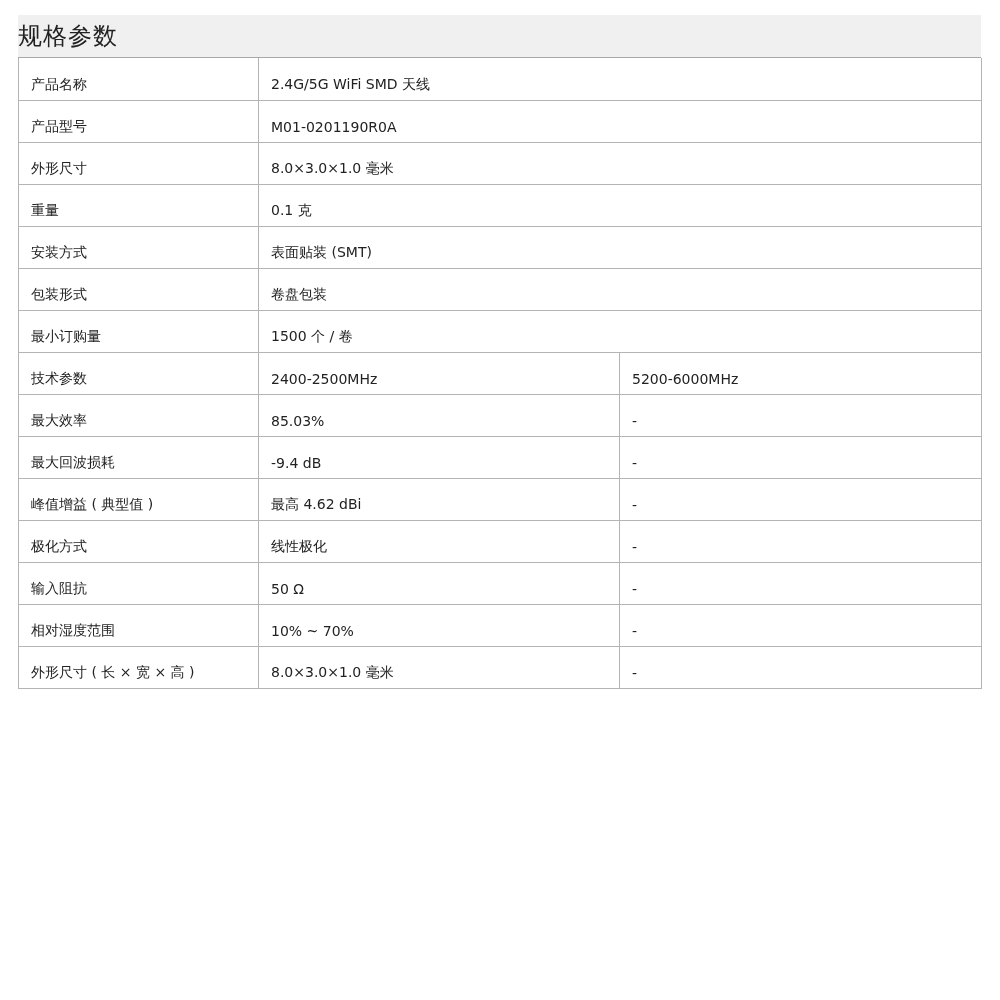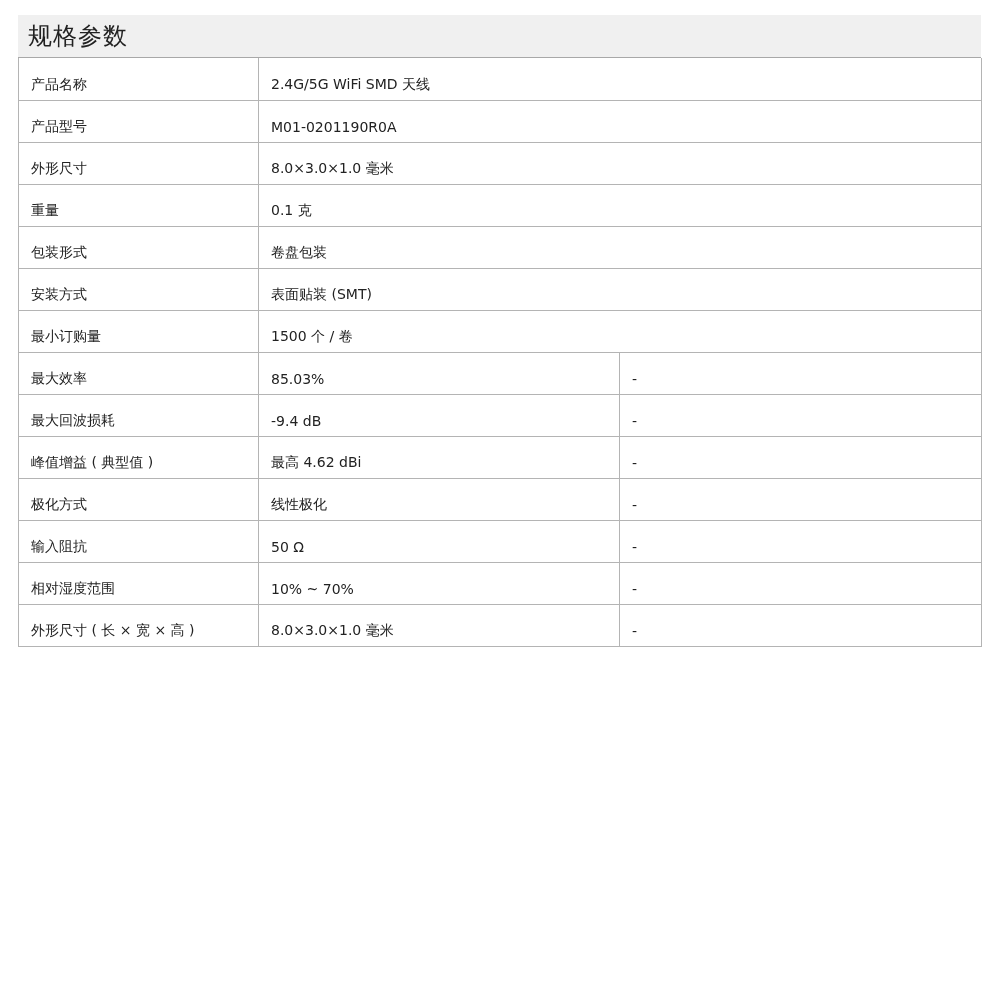--- a/index.html
+++ b/index.html
@@ -1,20 +1,20 @@
 <!DOCTYPE html>
 <html><head>
 <meta charset="utf-8">
 <style>
   html, body { margin: 0; padding: 0; background: #ffffff; }
   body { width: 1000px; height: 1000px; position: relative; overflow: hidden;
          font-family: "DejaVu Sans", "Liberation Sans", sans-serif; color: #1a1a1a; }
   .sheet { position: absolute; left: 18px; top: 15px; width: 963px; }
   .title-bar { height: 43px; background: #f0f0f0; border-bottom: 1px solid #a8a8a8;
-               display: flex; align-items: center; padding-left: 10px; box-sizing: border-box; }
+               display: flex; align-items: center; box-sizing: border-box; }
   .title-bar span { font-size: 24px; letter-spacing: 1px; color: #222; }
   table { border-collapse: collapse; width: 963px; table-layout: fixed; }
   td { border: 1px solid #b4b4b4; height: 42px; padding: 12px 0 0 12px; font-size: 14px;
        box-sizing: border-box; white-space: nowrap; color: #222; }
   tr:first-child td { border-top: none; }
   col.c1 { width: 240px; }
   col.c2 { width: 361px; }
   col.c3 { width: 362px; }
 </style>
 </head>
@@ -41,32 +41,37 @@
       </tr>
       <tr>
         <td>外形尺寸</td>
         <td colspan="2">8.0×3.0×1.0 毫米</td>
       </tr>
       <tr>
         <td>重量</td>
         <td colspan="2">0.1 克</td>
       </tr>
       <tr>
+        <td>安装方式</td>
+        <td colspan="2">表面贴装 (SMT)</td>
+      </tr>
+      <tr>
         <td>包装形式</td>
         <td colspan="2">卷盘包装</td>
-      </tr>
-      <tr>
-        <td>安装方式</td>
-        <td colspan="2">表面贴装 (SMT)</td>
       </tr>
       <tr>
         <td>最小订购量</td>
         <td colspan="2">1500 个 / 卷</td>
       </tr>
 
+      <tr>
+        <td>技术参数</td>
+        <td>2400-2500MHz</td>
+        <td>5200-6000MHz</td>
+      </tr>
       <tr>
         <td>最大效率</td>
         <td>85.03%</td>
         <td>-</td>
       </tr>
       <tr>
         <td>最大回波损耗</td>
         <td>-9.4 dB</td>
         <td>-</td>
       </tr>

